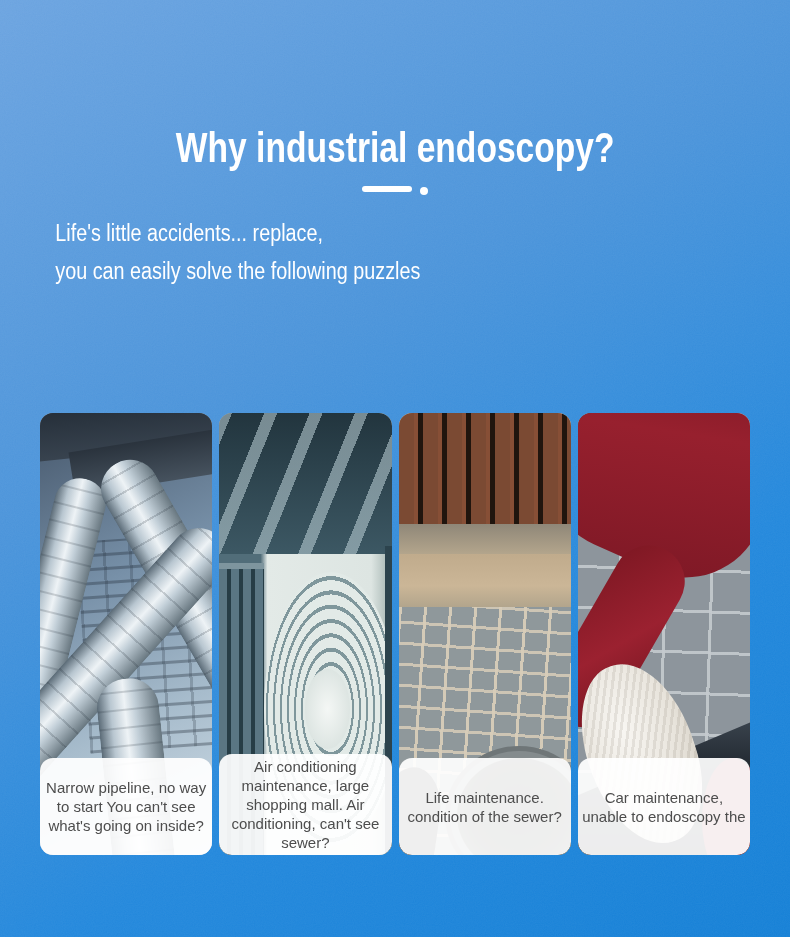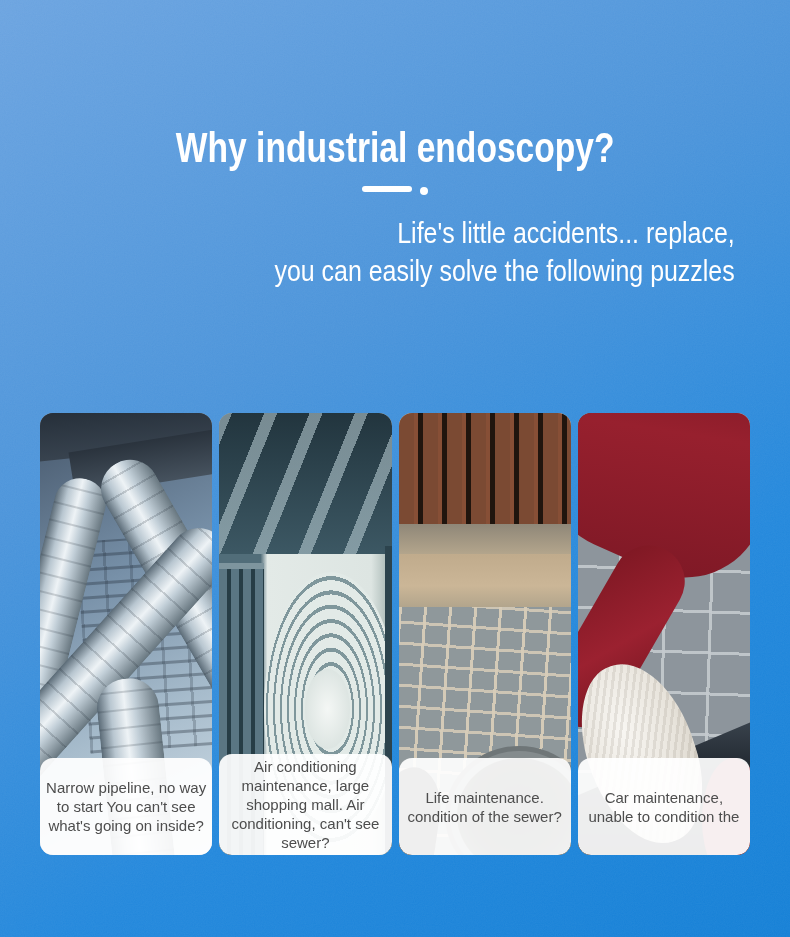--- a/index.html
+++ b/index.html
@@ -12,22 +12,22 @@
   
   .hero-title{position:absolute;top:96px;left:0;width:790px;text-align:center;z-index:2;
     color:#fff;font-size:42px;font-weight:bold;white-space:nowrap;}
   .hero-title .squeeze{display:inline-block;transform:scaleX(0.80);transform-origin:center;letter-spacing:0;}
 
   .divider{position:absolute;top:182px;left:0;width:790px;display:flex;justify-content:center;
     align-items:center;gap:8px;z-index:2;}
   .divider .dash{width:50px;height:6px;background:#fff;border-radius:3px;}
   .divider .dot{width:8px;height:8px;background:#fff;border-radius:50%;margin-top:5px;}
 
-  .subtitle{position:absolute;top:214px;left:0;width:790px;text-align:right;z-index:2;
-    color:#fff;font-size:29px;line-height:38px;font-weight:normal;}
+  .subtitle{position:absolute;top:214px;left:0;width:790px;text-align:left;z-index:2;
+    color:#fff;font-size:23px;line-height:38px;font-weight:normal;}
   .subtitle .line{display:block;transform:scaleX(0.86);transform-origin:center;white-space:nowrap;}
 
   
   .cards{position:absolute;top:413px;left:40px;width:710px;height:442px;display:flex;gap:7px;z-index:2;}
   .card{position:relative;flex:1;border-radius:13px;overflow:hidden;background:#fff;}
   .photo{position:absolute;inset:0;}
   .photo > div{position:absolute;}
 
   .caption{position:absolute;left:0;right:0;bottom:0;min-height:97px;z-index:5;
     display:flex;flex-direction:column;justify-content:center;box-sizing:border-box;
@@ -186,18 +186,18 @@
         <div class="car-shadow-tl"></div>
         <div class="car-arm-upper"></div>
         <div class="car-arm-fore"></div>
         <div class="car-cuff"></div>
         <div class="car-part"></div>
         <div class="car-hand2"></div>
         <div class="car-glove"></div>
       </div>
       <div class="caption">
         <span class="cline">Car maintenance,</span>
-        <span class="cline">unable to condition the</span>
+        <span class="cline">unable to endoscopy the</span>
       </div>
     </div>
 
   </div>
 </div>
 
 </body></html>

